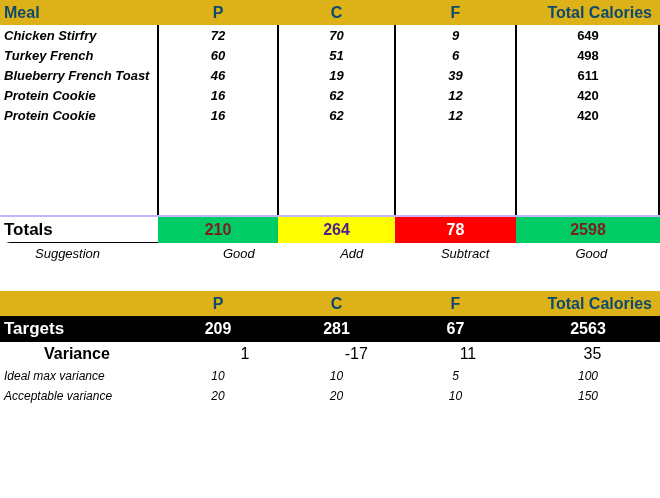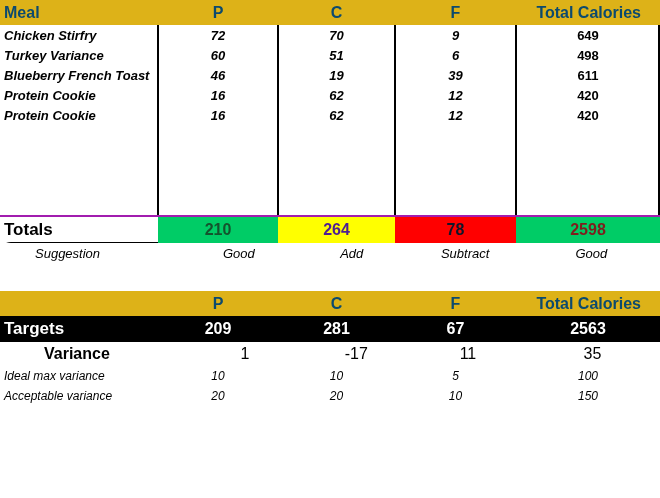--- a/index.html
+++ b/index.html
@@ -85,28 +85,28 @@
 
   
   .hdr {
     background: #ddb218;
     height: 25px;
     color: #0c4a6e;
     font-size: 16px;
     font-weight: bold;
   }
   .hdr .c-meal { display: flex; align-items: center; }
-  .hdr .c-cal { justify-content: flex-end; padding-right: 19px; }
+  .hdr .c-cal { justify-content: flex-end; padding-right: 8px; }
 
   
   .tbl1-body {
     position: relative;
     width: 660px;
     background: #ffffff;
-    border-bottom: 2px solid #a21caf;
+    border-bottom: 2px solid #c4b5fd;
   }
   .tbl1-body .vline {
     position: absolute;
     top: 0; bottom: 0;
     width: 2px;
     background: #000000;
   }
   .v1 { left: 157px; }
   .v2 { left: 277px; }
   .v3 { left: 394px; }
@@ -224,21 +224,21 @@
       <div class="vline v5"></div>
 
       <div class="row datarow">
         <div class="c-meal">Chicken Stirfry</div>
         <div class="c-p">72</div>
         <div class="c-c">70</div>
         <div class="c-f">9</div>
         <div class="c-cal">649</div>
       </div>
       <div class="row datarow">
-        <div class="c-meal">Turkey Variance</div>
+        <div class="c-meal">Turkey French</div>
         <div class="c-p">60</div>
         <div class="c-c">51</div>
         <div class="c-f">6</div>
         <div class="c-cal">498</div>
       </div>
       <div class="row datarow">
         <div class="c-meal">Blueberry French Toast</div>
         <div class="c-p">46</div>
         <div class="c-c">19</div>
         <div class="c-f">39</div>
@@ -257,23 +257,23 @@
         <div class="c-c">62</div>
         <div class="c-f">12</div>
         <div class="c-cal">420</div>
       </div>
 
       <div class="spacer-rows"></div>
     </div>
 
     <div class="row totals-row">
       <div class="c-meal">Totals</div>
-      <div class="c-p cellbox" style="background:#00cc66;color:#14532d;">210</div>
+      <div class="c-p cellbox" style="background:#00cc66;color:#7f1d1d;">210</div>
       <div class="c-c cellbox" style="background:#ffff00;color:#4c1d95;">264</div>
-      <div class="c-f cellbox" style="background:#ff0000;color:#0f172a;">78</div>
+      <div class="c-f cellbox" style="background:#ff0000;color:#ffffff;">78</div>
       <div class="c-cal cellbox" style="background:#00cc66;color:#7f1d1d;">2598</div>
     </div>
 
     <div class="row sugg-row">
       <div class="c-meal">Suggestion</div>
       <div class="c-p">Good</div>
       <div class="c-c">Add</div>
       <div class="c-f">Subtract</div>
       <div class="c-cal">Good</div>
     </div>

